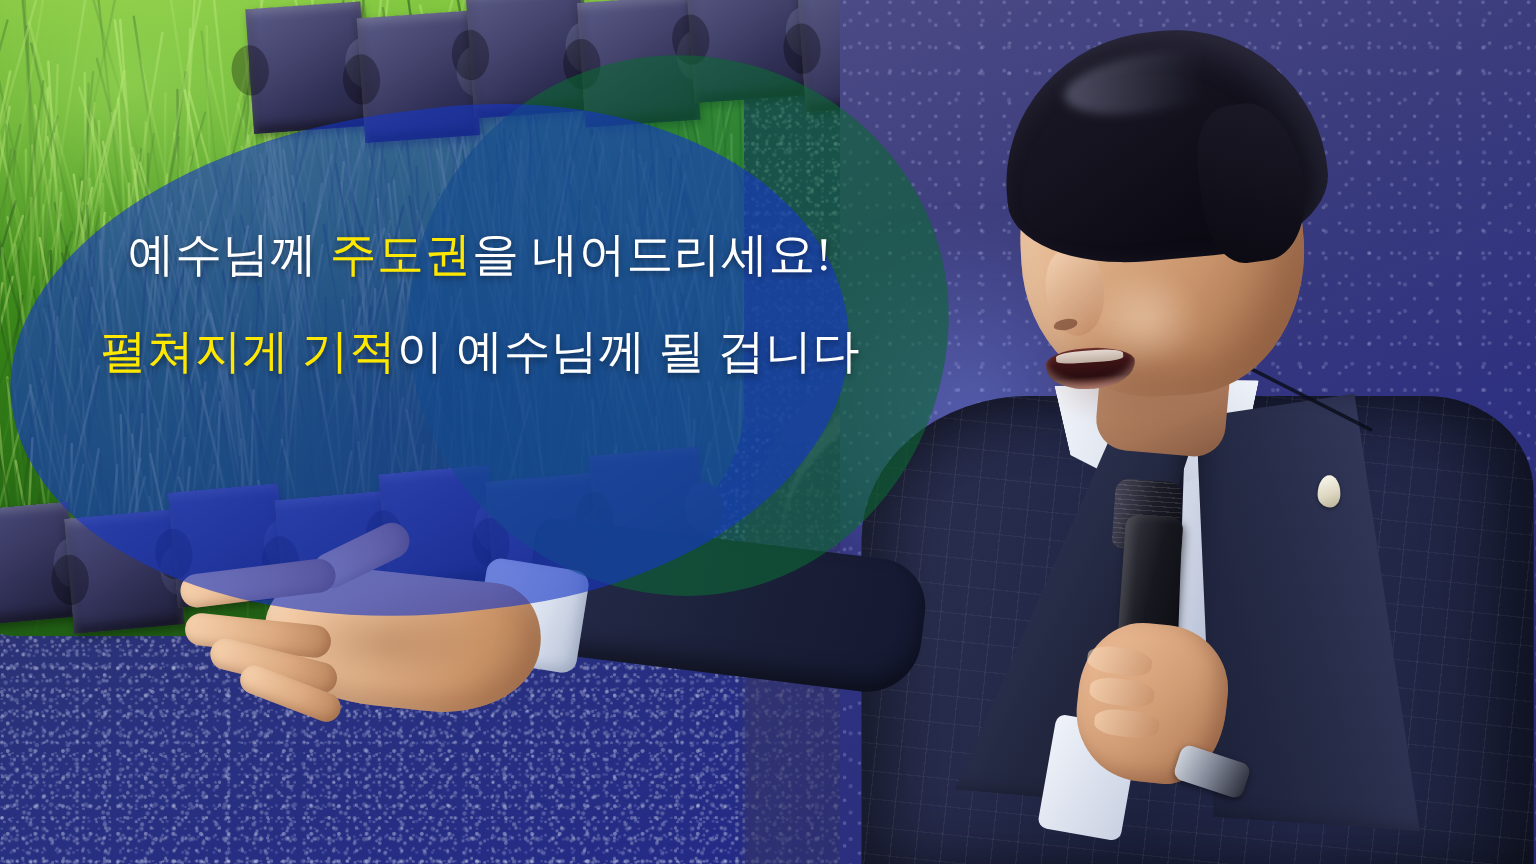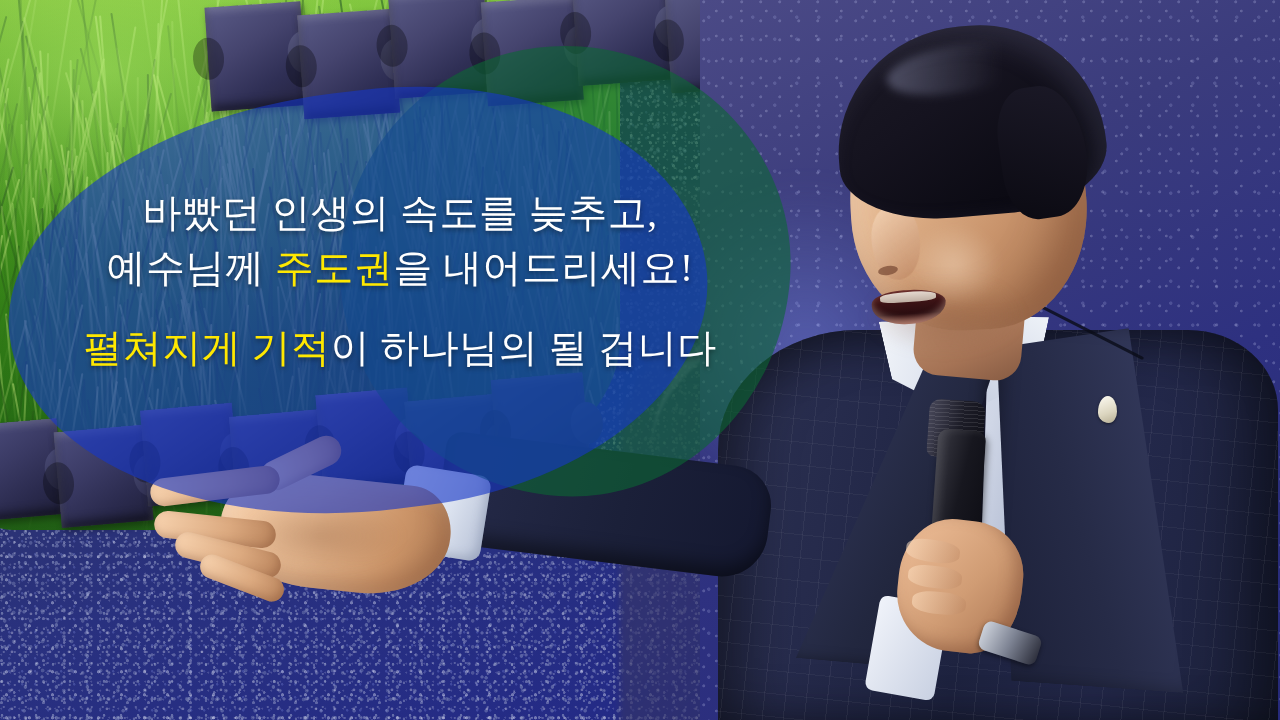--- a/index.html
+++ b/index.html
@@ -1320,21 +1320,20 @@
     <div class="finger f-index"></div>
     <div class="finger f-mid"></div>
     <div class="finger f-ring"></div>
     <div class="finger f-pink"></div>
   </div>
 
   <div class="blob-green"></div>
   <div class="blob-blue"></div>
 
   <div class="quote">
-    <span class="ln">바빴던 인생의 속도를 늦추고,</span>
     <span class="ln"><span>예수님께 </span><span class="hl">주도권</span><span>을 내어드리세요!</span></span>
     <span class="gap"></span>
-    <span class="ln"><span class="hl">펼쳐지게 기적</span><span>이 하나님의 될 겁니다</span></span>
+    <span class="ln"><span class="hl">펼쳐지게 기적</span><span>이 예수님께 될 겁니다</span></span>
   </div>
 
 
 
 </div>
 
 </body></html>

